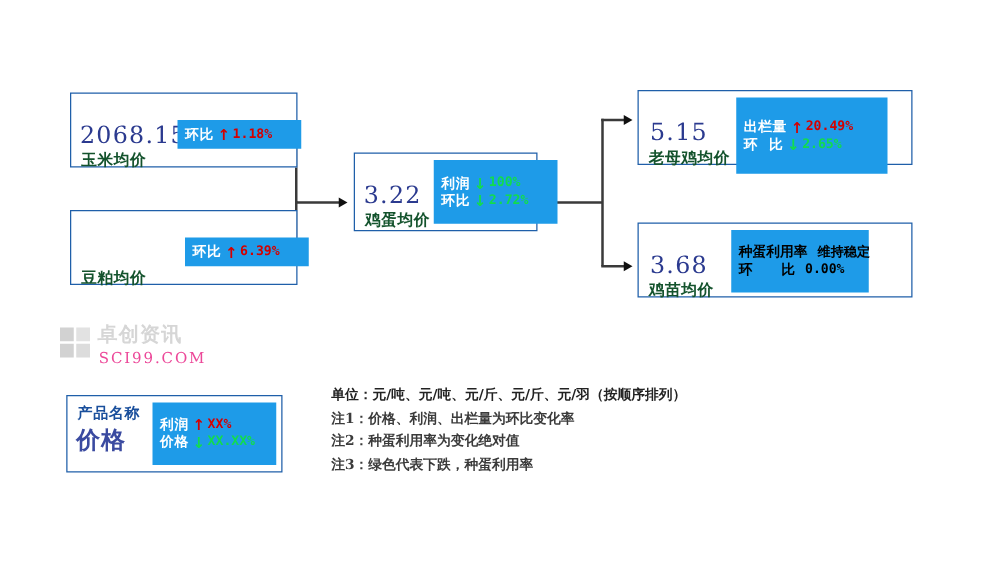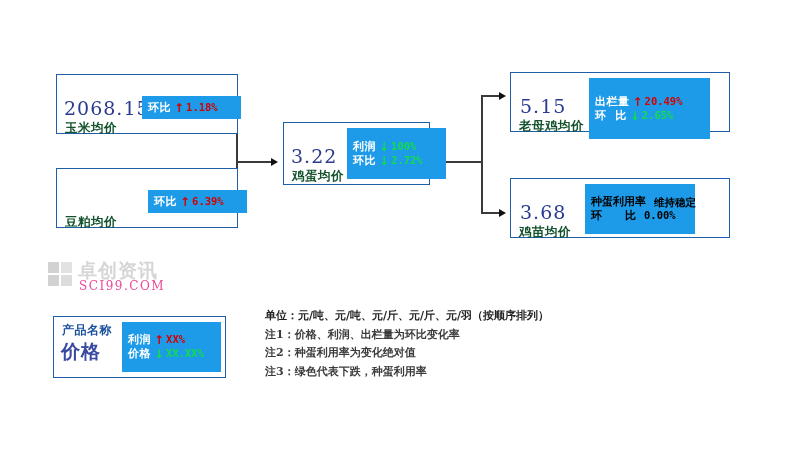--- a/index.html
+++ b/index.html
@@ -85,21 +85,21 @@
   .watermark{position:absolute;left:48px;top:256px;width:130px;height:46px;}
   .wm-mark{position:absolute;left:0;top:6px;width:26px;height:26px;}
   .wm-mark i{position:absolute;display:block;background:#d2d2d2;width:11px;height:11px;}
   .wm-mark i.a{left:0;top:0;}
   .wm-mark i.b{left:13px;top:0;background:#e2e2e2;}
   .wm-mark i.c{left:0;top:13px;}
   .wm-mark i.d{left:13px;top:13px;background:#dcdcdc;}
   .wm-cn{
     position:absolute;left:30px;top:2px;
     font-family:"DejaVu Sans","Liberation Sans",sans-serif;
-    font-size:19px;font-weight:bold;color:#d6d6d6;letter-spacing:1px;
+    font-size:16px;font-weight:bold;color:#d6d6d6;letter-spacing:1px;
   }
   .wm-en{
     position:absolute;left:31px;top:23px;
     font-family:"DejaVu Serif","Liberation Serif",serif;
     font-size:12px;color:#ec4899;letter-spacing:1.5px;
   }
 
   
   .notes{position:absolute;left:265px;top:307px;width:350px;}
   .note-line{

